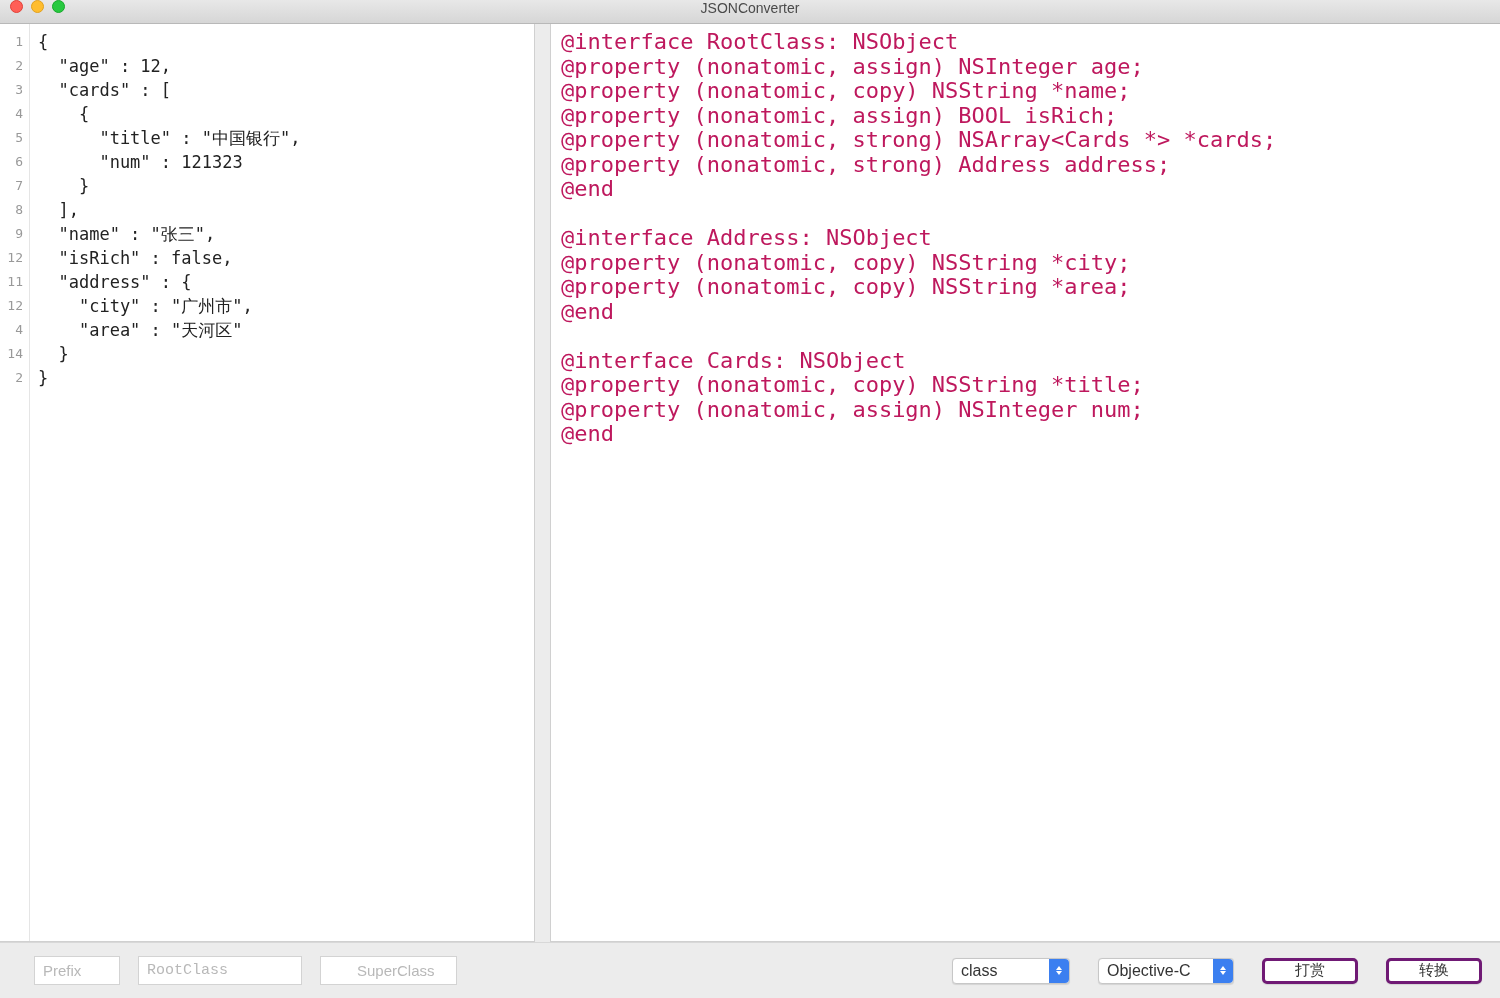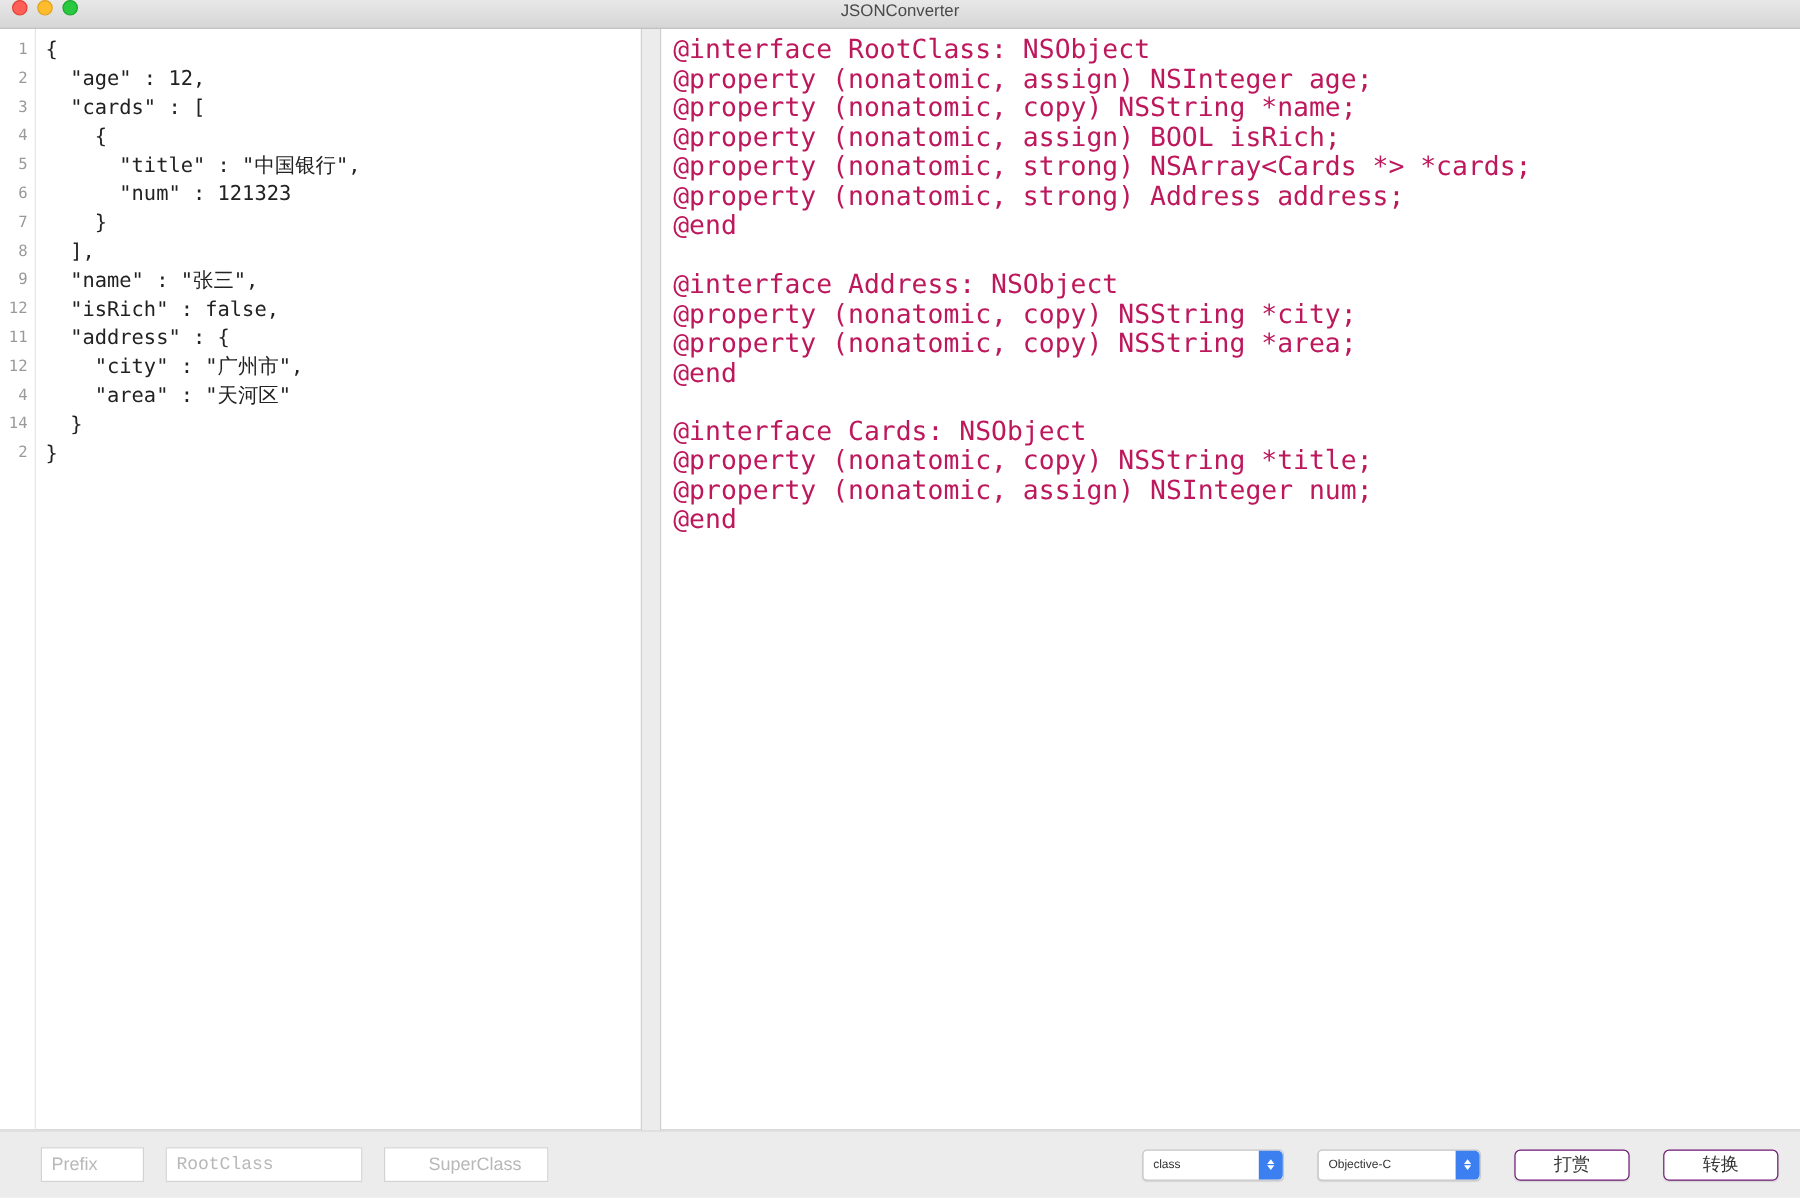--- a/index.html
+++ b/index.html
@@ -129,21 +129,21 @@
       position: relative;
       display: inline-flex;
       align-items: center;
     }
     .select {
       appearance: none;
       height: 26px;
       border: 1px solid #c7c7c7;
       background: #fff;
       border-radius: 4px;
-      font-size: 10px;
+      font-size: 16px;
       padding: 0 13px 0 8px;
       color: #333;
       box-shadow: 0 0.5px 1px rgba(0,0,0,0.1);
     }
     .select-class { width: 118px; }
     .select-lang { width: 136px; }
     .select-arrow {
       position: absolute;
       right: 1px;
       top: 1px;
@@ -168,21 +168,21 @@
     .select-arrow .tri-down {
       width: 0; height: 0;
       border-left: 3.5px solid transparent;
       border-right: 3.5px solid transparent;
       border-top: 4px solid #fff;
     }
     .btn {
       height: 26px;
       width: 96px;
       background: #fff;
-      border: 1px solid #701a75;
+      border: 3px solid #701a75;
       border-radius: 5px;
       font-size: 15px;
       color: #333;
       box-shadow: 0 0.5px 1px rgba(0,0,0,0.1);
       cursor: default;
     }
     .bottom-right-group {
       display: flex;
       align-items: center;
       gap: 28px;

